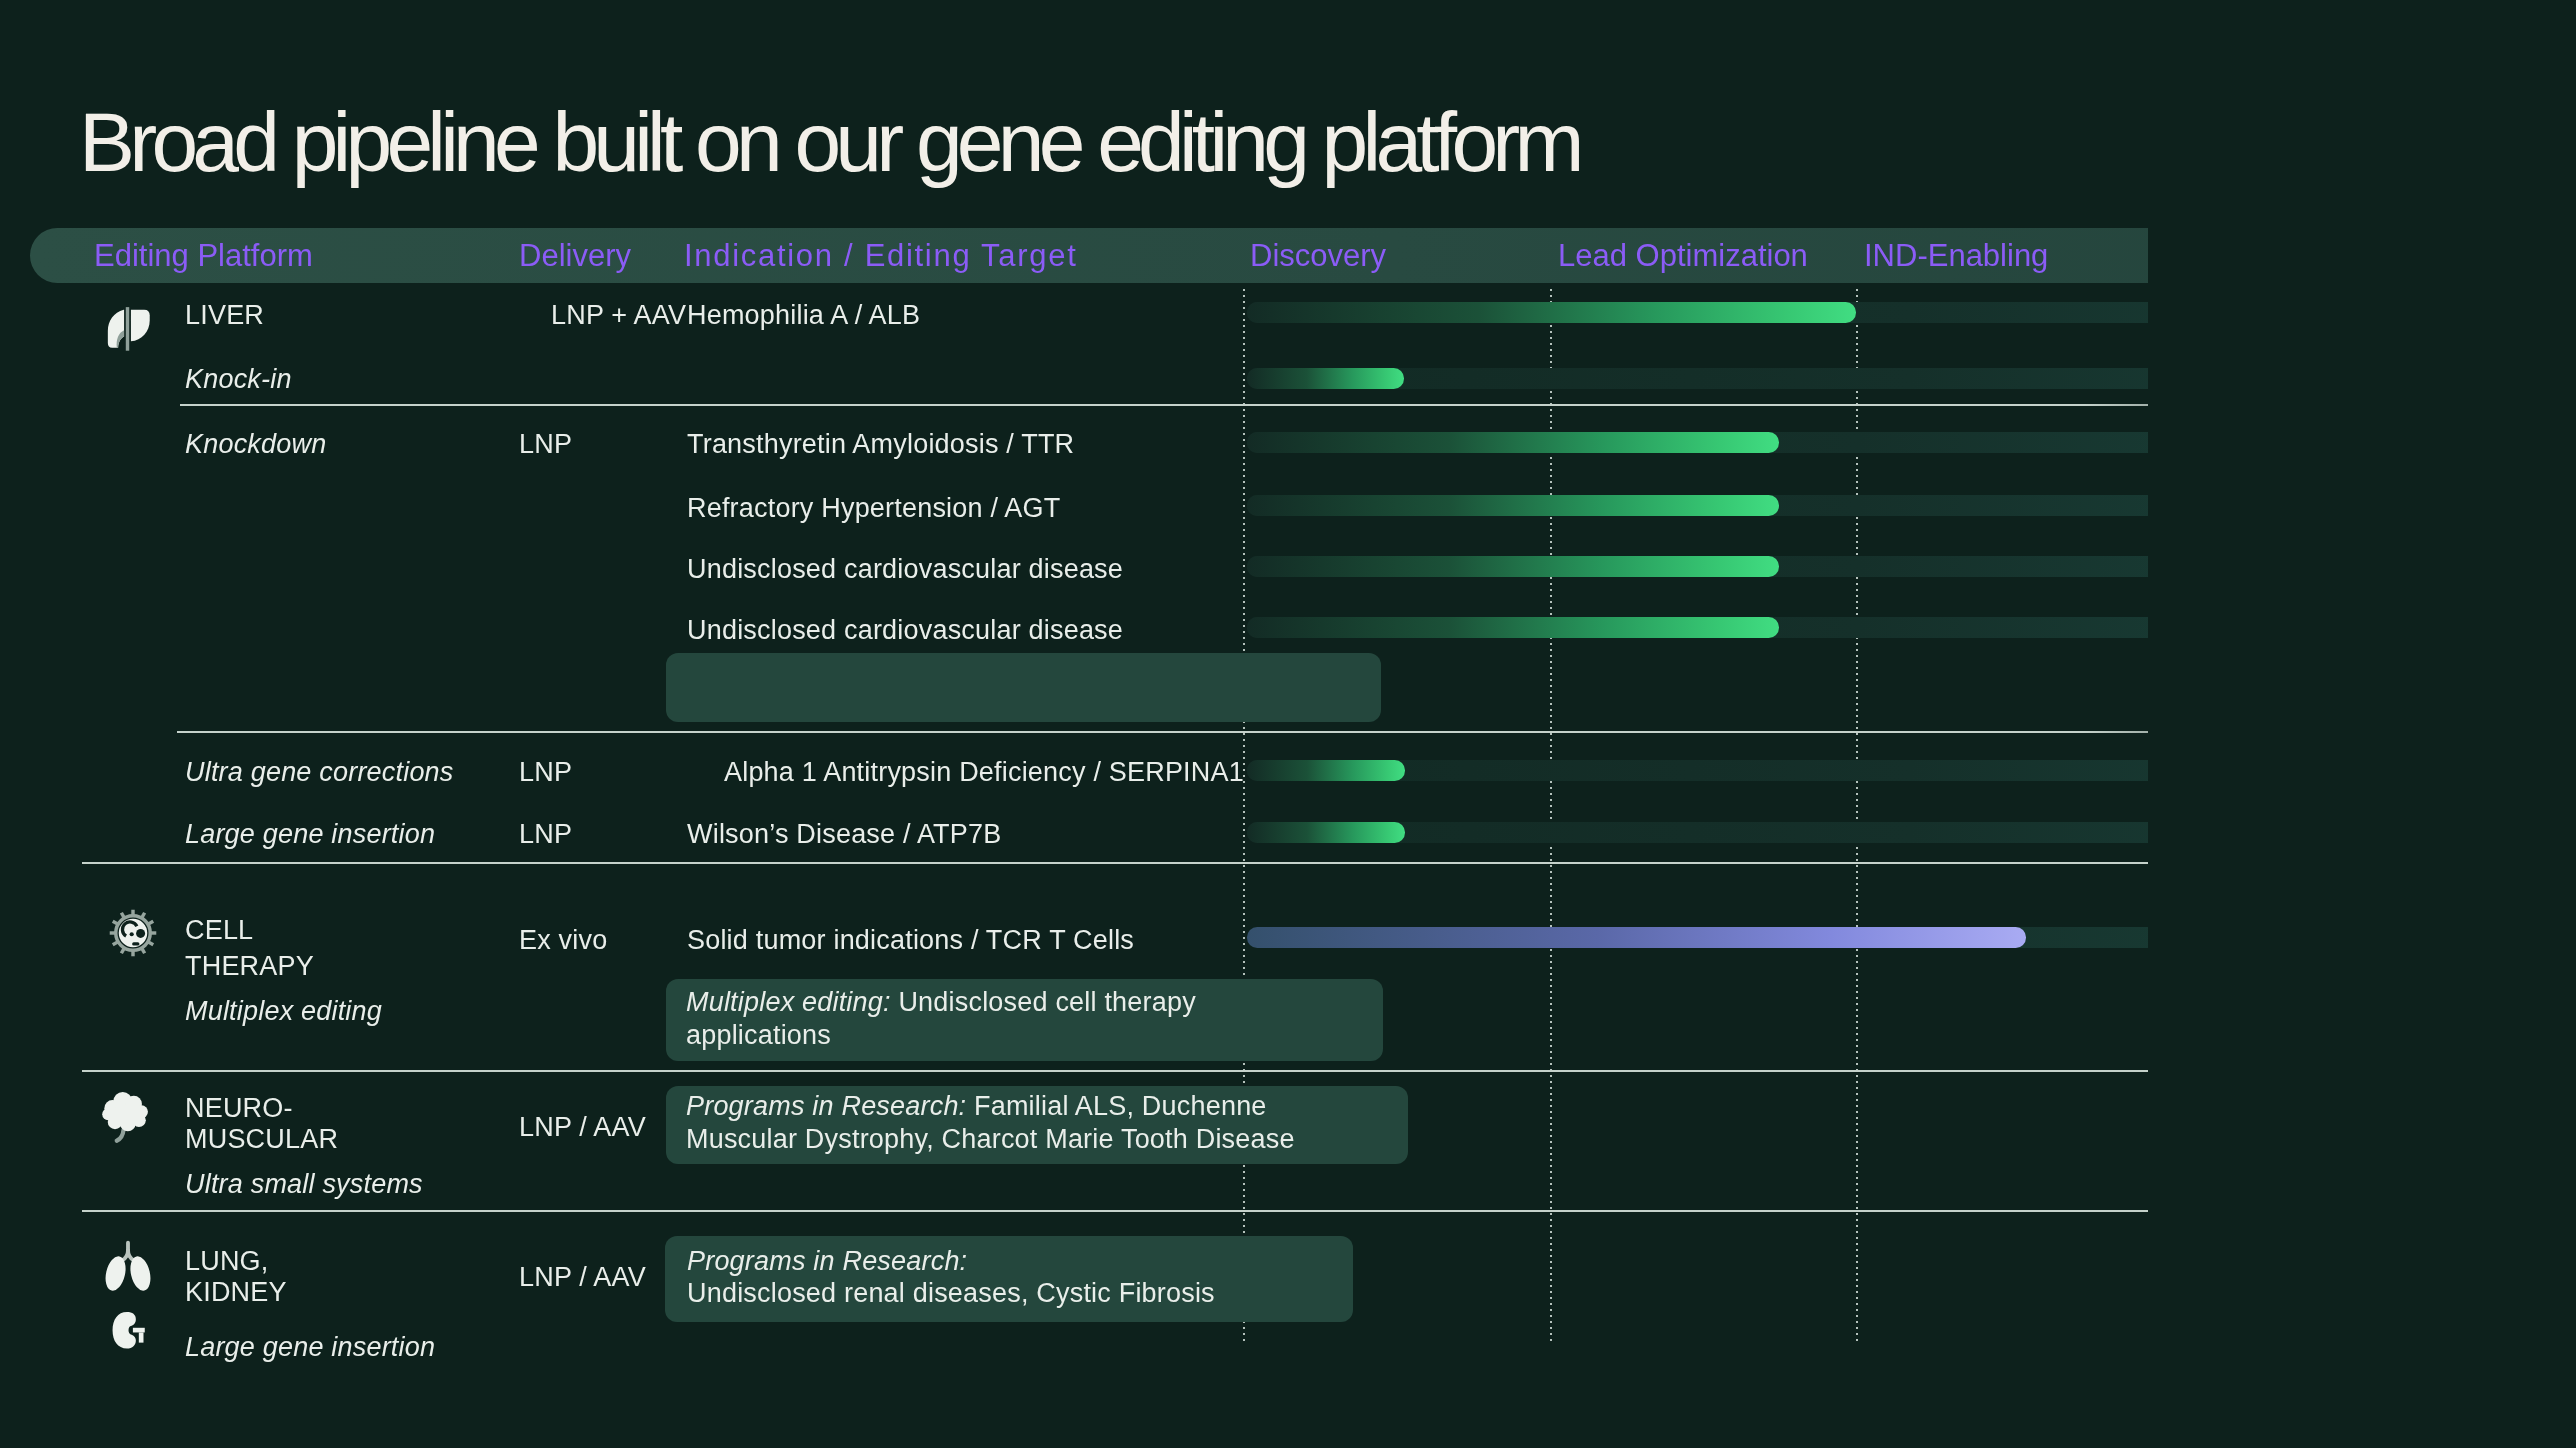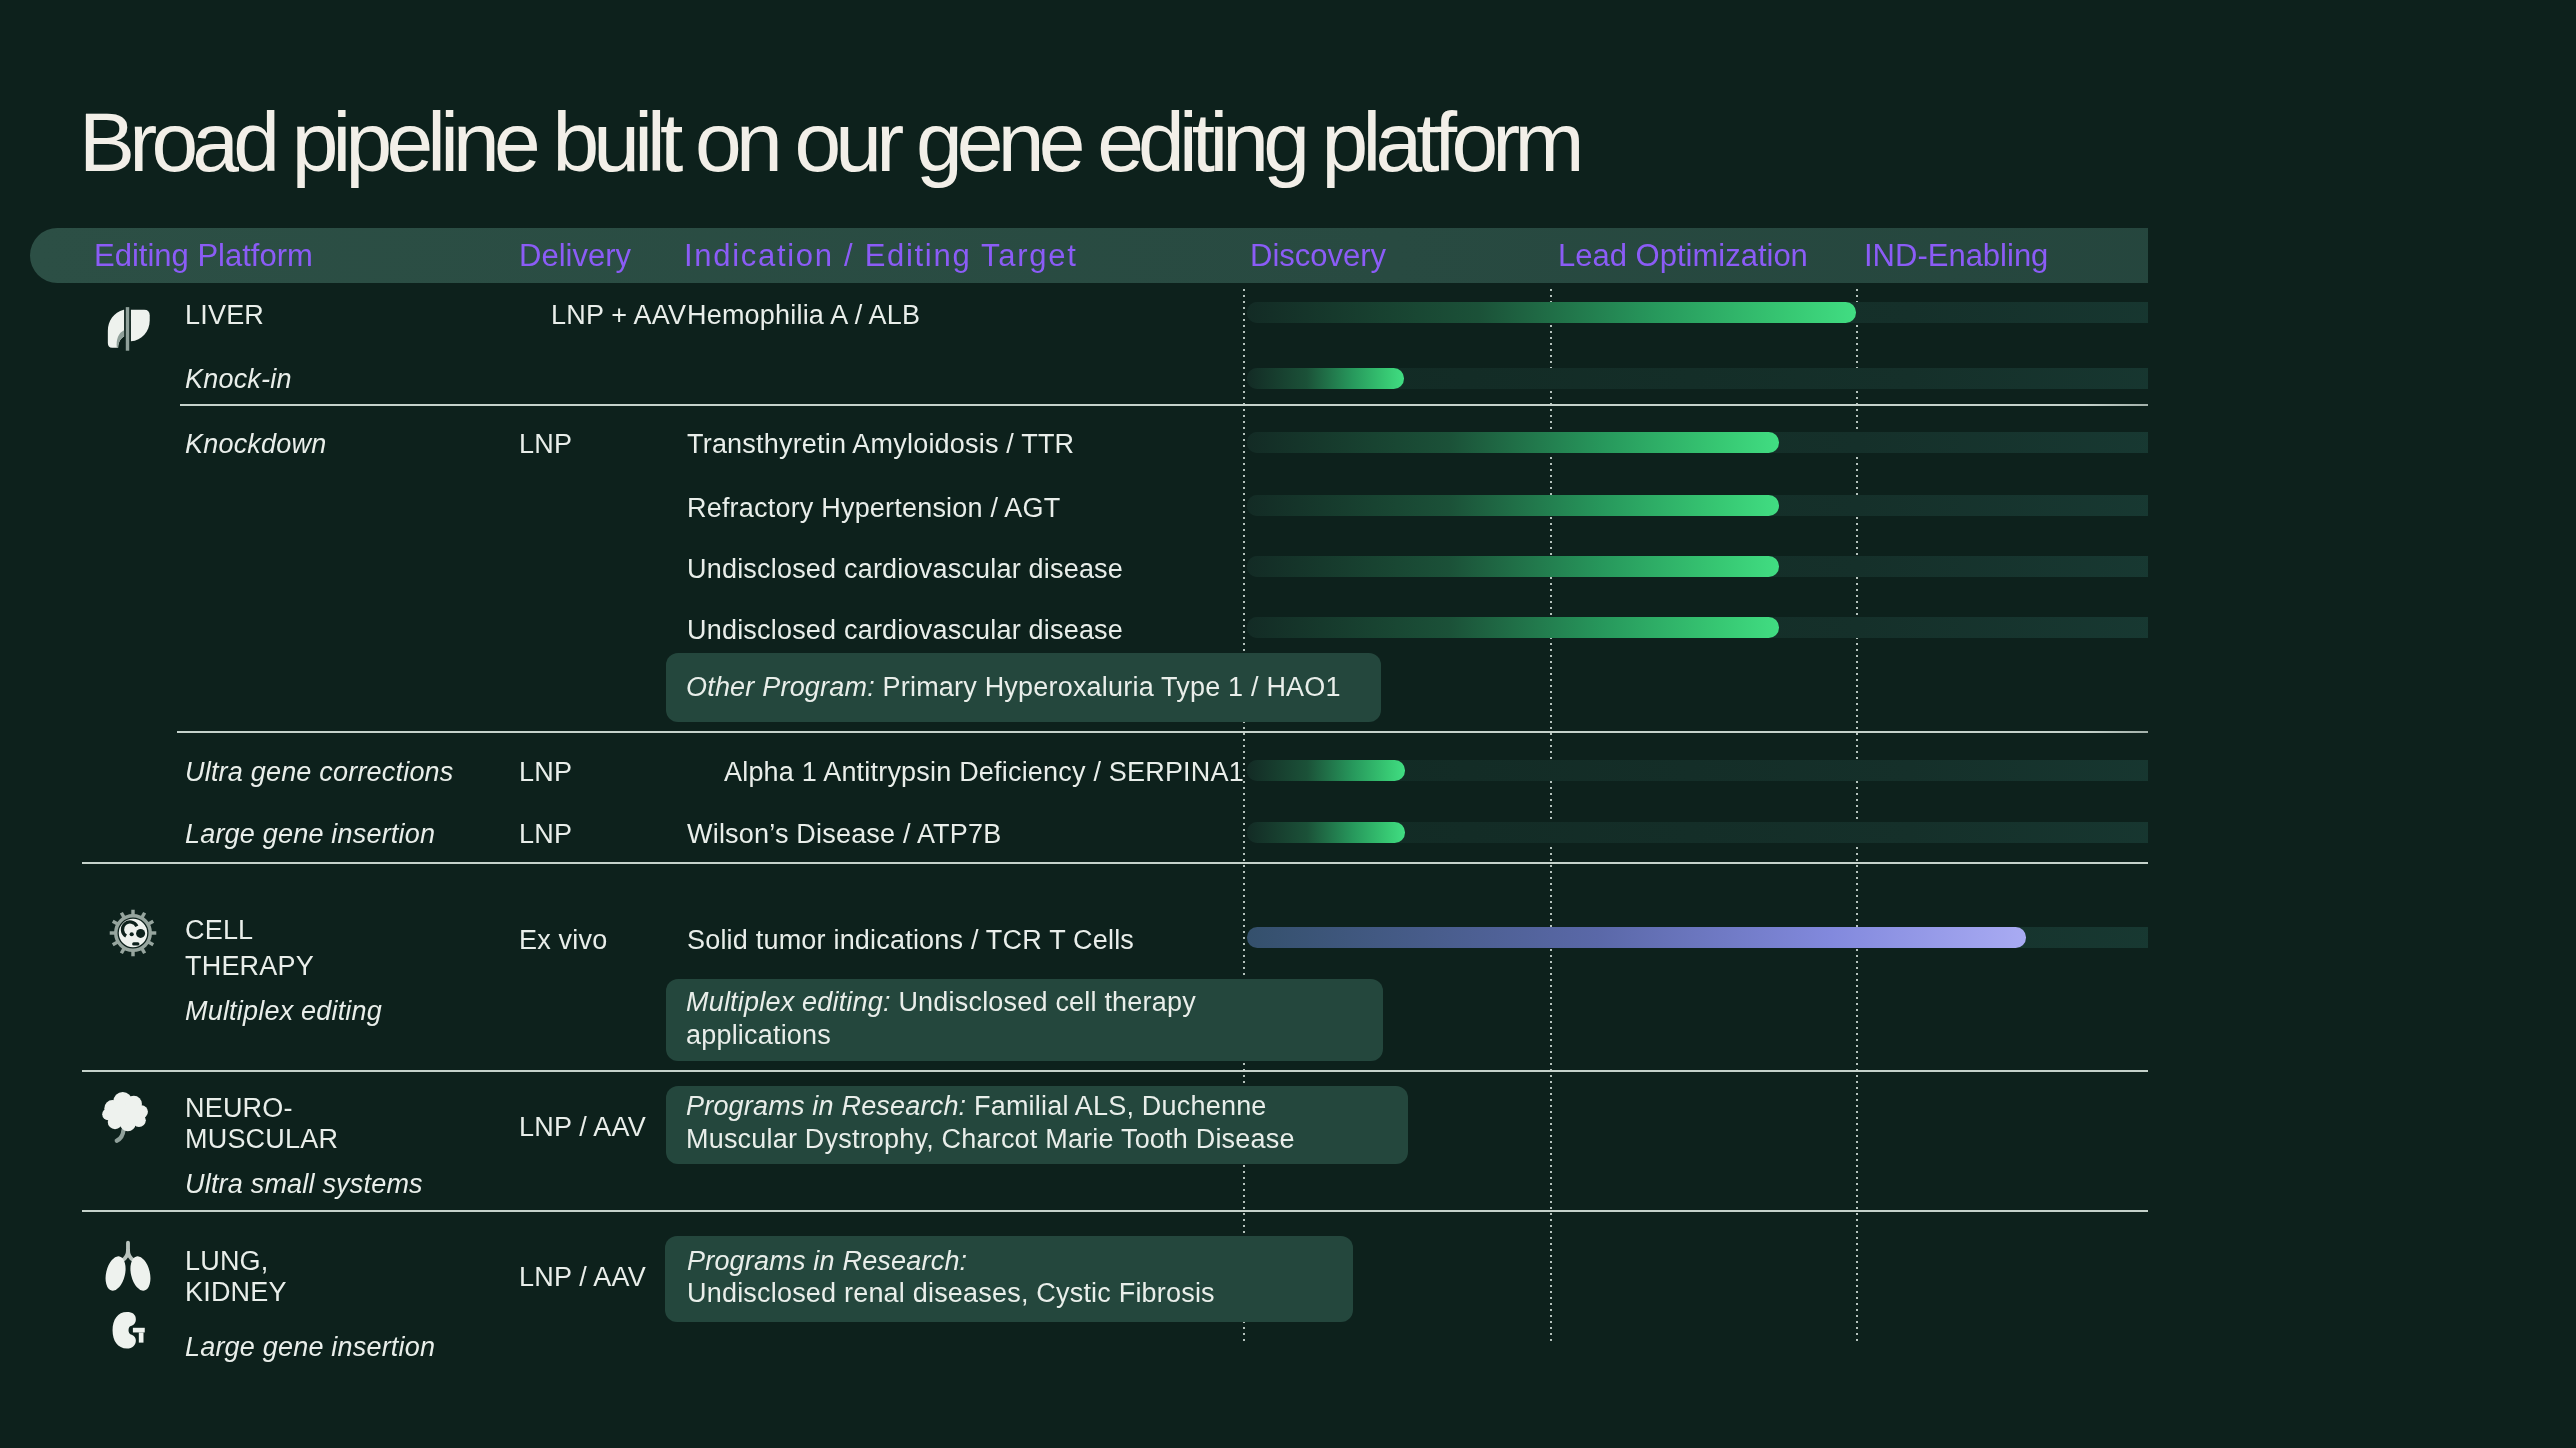--- a/index.html
+++ b/index.html
@@ -92,21 +92,20 @@
 
   <div class="cell" style="left:687px;top:299px;">Hemophilia A / ALB</div>
   <div class="cell" style="left:687px;top:428px;">Transthyretin Amyloidosis / TTR</div>
   <div class="cell" style="left:687px;top:492px;">Refractory Hypertension / AGT</div>
   <div class="cell" style="left:687px;top:553px;">Undisclosed cardiovascular disease</div>
   <div class="cell" style="left:687px;top:614px;">Undisclosed cardiovascular disease</div>
   <div class="cell" style="left:724px;top:756px;">Alpha 1 Antitrypsin Deficiency / SERPINA1</div>
   <div class="cell" style="left:687px;top:818px;">Wilson’s Disease / ATP7B</div>
 
   <div class="gbox" style="top:653px;width:715px;height:69px;"></div>
-  <div class="cell" style="left:686px;top:671px;"><span class="it">Other Program:</span> Primary Hyperoxaluria Type 1 / HAO1</div>
 
   <div class="cell" style="left:185px;top:914px;">CELL</div>
   <div class="cell" style="left:185px;top:950px;">THERAPY</div>
   <div class="cell it" style="left:185px;top:995px;">Multiplex editing</div>
   <div class="cell" style="left:519px;top:924px;">Ex vivo</div>
   <div class="cell" style="left:687px;top:924px;">Solid tumor indications / TCR T Cells</div>
   <div class="gbox" style="top:979px;width:717px;height:82px;"></div>
   <div class="cell" style="left:686px;top:986px;"><span class="it">Multiplex editing:</span> Undisclosed cell therapy<br>applications</div>
 
   <div class="cell" style="left:185px;top:1092px;">NEURO-</div>

